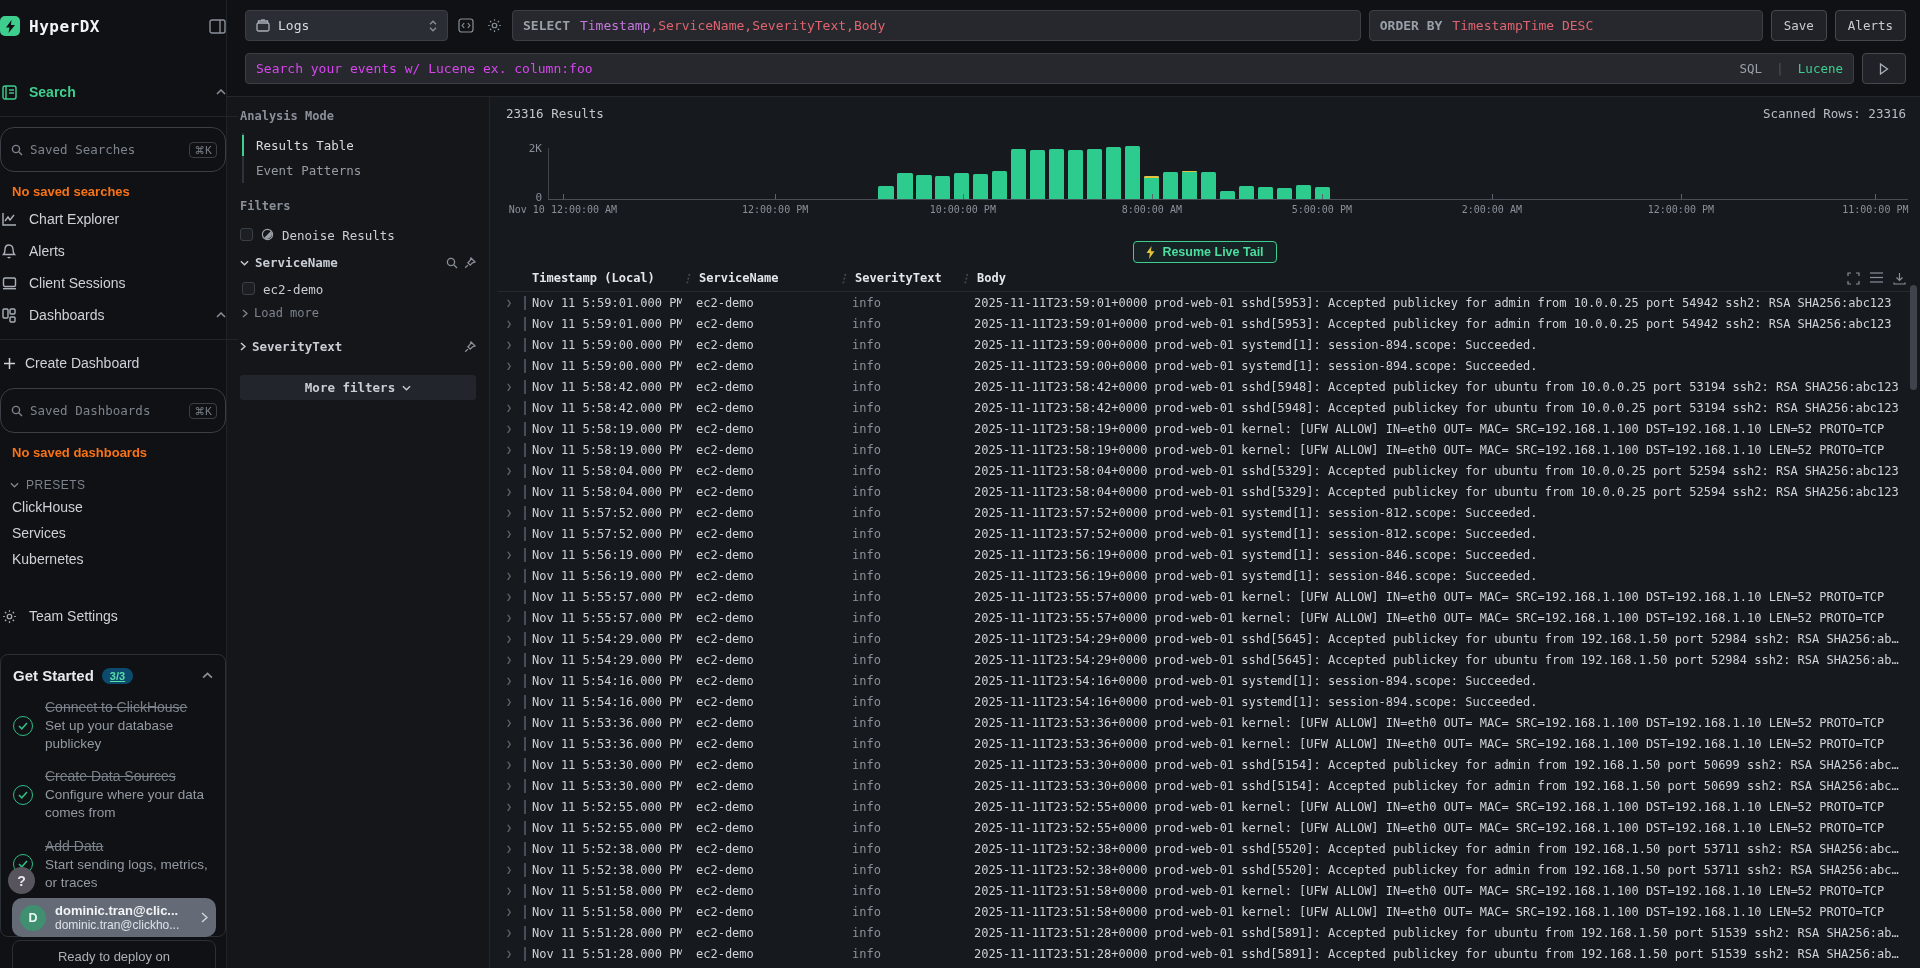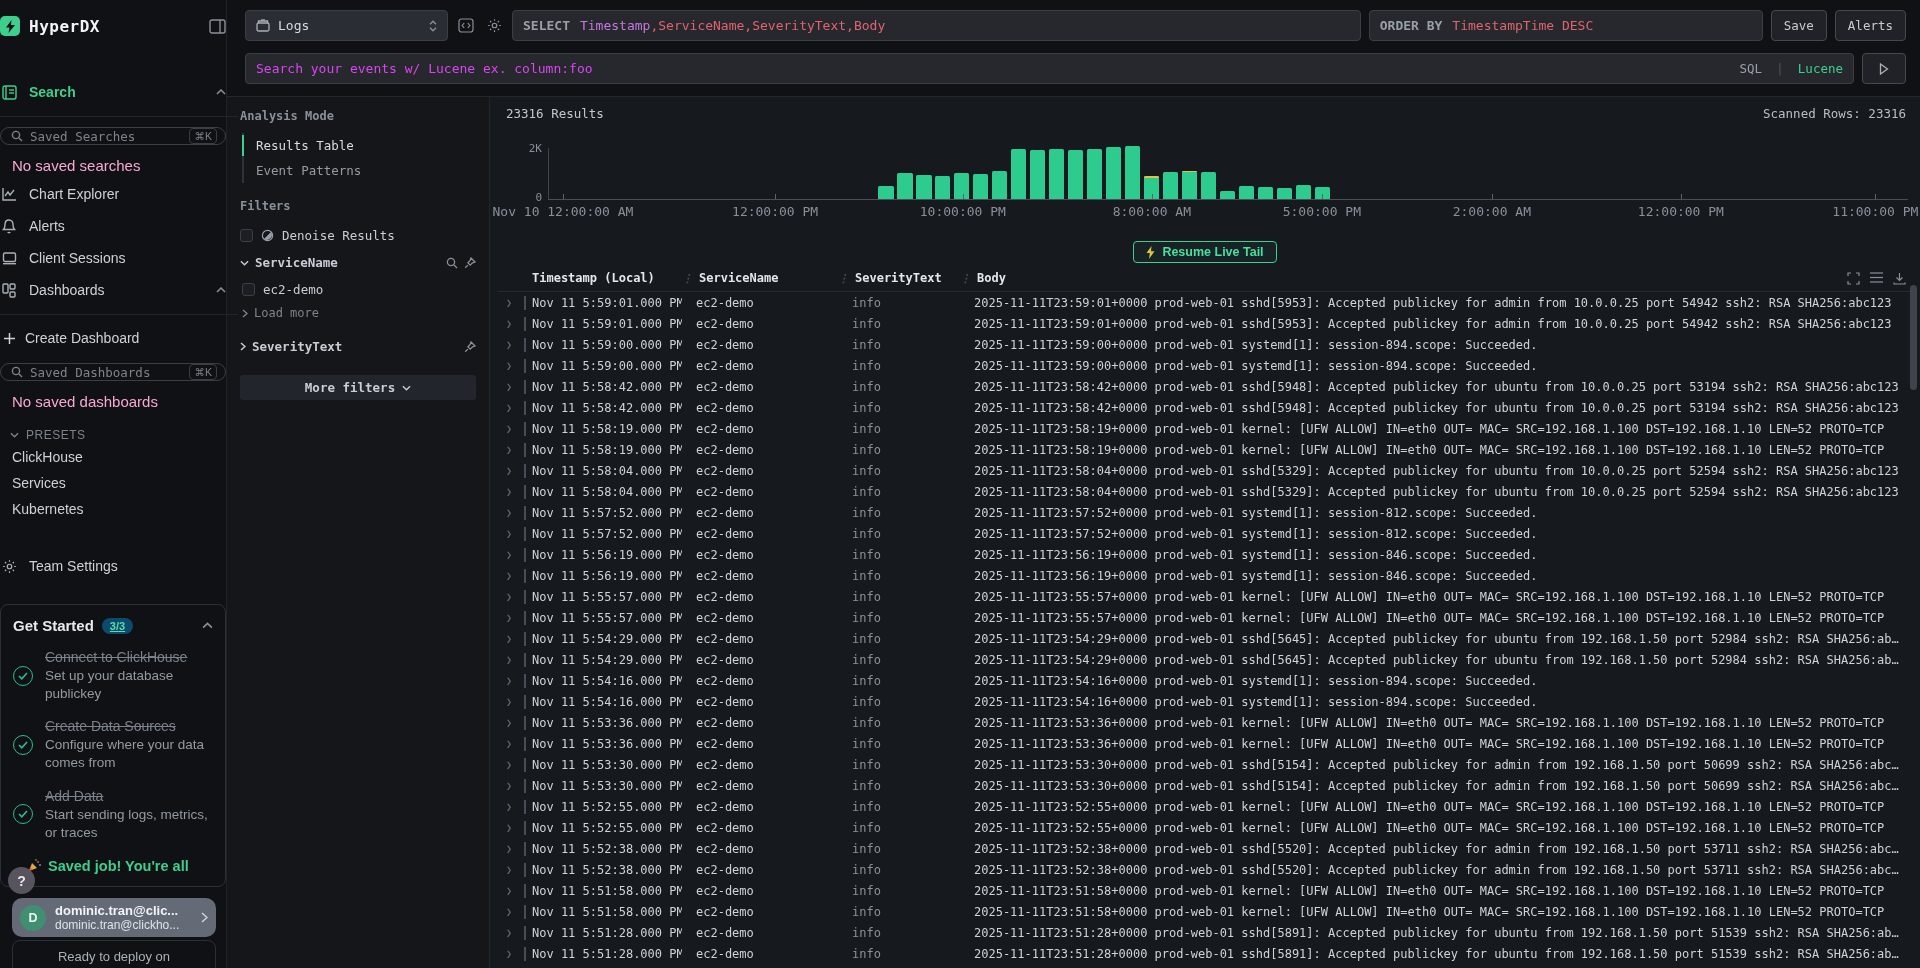--- a/index.html
+++ b/index.html
@@ -20,25 +20,25 @@
     display:flex; align-items:center; justify-content:center; }
   .logo-text { font-family:"DejaVu Sans Mono","Liberation Mono",monospace; font-weight:bold; font-size:16px; color:#f2f4f6; letter-spacing:.5px; flex:1; }
   .collapse-btn { color:#8a9099; display:flex; }
   .nav-row { display:flex; align-items:center; gap:11px; height:32px; color:#ced2d8; font-size:14px; cursor:pointer; }
   .nav-row .nico { width:18px; display:flex; justify-content:center; color:#aab0b8; }
   .nav-row.active { color:var(--accent-green,#3ecf8e); font-weight:bold; }
   .nav-row.active .nico { color:var(--accent-green,#3ecf8e); }
   .nav-row .spacer { flex:1; }
   .search-row { margin-top:24px; }
   .side-divider { height:1px; background:#22252a; margin:8px -12px; }
-  .pill-input { display:flex; align-items:center; gap:7px; height:18px; border:1px solid #3a3e45; border-radius:14px;
+  .pill-input { display:flex; align-items:center; gap:7px; height:45px; border:1px solid #3a3e45; border-radius:14px;
     padding:0 8px 0 10px; margin:10px 0 0 0; color:#7d838c; }
   .pill-input .ph { flex:1; font-size:12.5px; color:#7d838c; font-family:"DejaVu Sans Mono","Liberation Mono",monospace; }
   .kbd { border:1px solid #3a3e45; border-radius:4px; font-size:10.5px; padding:1px 4px; color:#7d838c; }
-  .muted-line { color:#f9a8d4; font-size:15px; padding:12px 0 4px 12px; }
+  .muted-line { color:#f97316; font-size:13px; padding:12px 0 4px 12px;font-weight:bold; }
   .plus-row { display:flex; align-items:center; gap:10px; height:30px; margin-top:8px; color:#ced2d8; font-size:14px; padding-left:4px; cursor:pointer; }
   .presets-label { display:flex; align-items:center; gap:7px; color:#7d838c; font-size:12px; letter-spacing:.5px; margin:14px 0 2px 10px; cursor:pointer; }
   .preset-item { color:#ced2d8; font-size:14px; padding:5px 0 5px 12px; cursor:pointer; }
   .team-row { margin-top:28px; }
 
   .gs-card { border:1px solid #2b2f36; border-radius:8px; margin-top:22px; padding:12px 12px 10px 12px; }
   .gs-head { display:flex; align-items:center; gap:8px; }
   .gs-title { font-weight:bold; font-size:15px; color:#e8eaed; }
   .gs-badge { background:#0c4a6e; color:#5adfa9; font-size:11px; font-weight:bold; border-radius:9px; padding:2px 8px;text-decoration:underline; }
   .gs-head .chev { margin-left:auto; }
@@ -85,39 +85,39 @@
 
   .content { flex:1; display:flex; min-height:0; }
   .filters { width:263px; min-width:263px; background:#14161a; border-right:1px solid #22252a; padding:12px 13px 0 13px;
     font-family:"DejaVu Sans Mono","Liberation Mono",monospace; }
   .f-label { color:#8a9099; font-weight:bold; font-size:12px; margin-bottom:10px; }
   .mode-list { border-left:2px solid #2e323a; margin:2px 0 16px 2px; }
   .mode-item { padding:5px 0 5px 12px; font-size:12.5px; color:#959ba3; position:relative; cursor:pointer; }
   .mode-item.active { color:#d8dbe0; }
   .mode-item.active::before { content:""; position:absolute; left:-2px; top:2px; bottom:2px; width:2px; background:var(--accent-green,#3ecf8e); }
   .chk { width:13px; height:13px; min-width:13px; border:1px solid #3c4046; border-radius:3px; background:#1b1e23; cursor:pointer; }
-  .f-row { display:flex; align-items:center; gap:8px; padding:5px 0; font-size:12.5px; color:#c9cdd4; }
+  .f-row { display:flex; align-items:flex-start; gap:8px; padding:5px 0; font-size:12.5px; color:#c9cdd4; }
   .f-group-head { display:flex; align-items:center; gap:6px; padding:7px 0; font-size:12.5px; font-weight:bold; color:#c9cdd4; cursor:pointer; }
   .f-group-head .spacer { flex:1; }
   .f-dim { color:#7d838c; font-size:12px; display:flex; align-items:center; gap:6px; padding:4px 0 4px 2px; cursor:pointer; }
   .more-filters { margin-top:14px; height:25px; background:#22252b; border-radius:3px; display:flex; align-items:center; justify-content:center;
     gap:7px; font-size:12.5px; font-weight:bold; color:#c9cdd4; cursor:pointer; }
 
   .main { flex:1; background:#16191e; min-width:0; display:flex; flex-direction:column; position:relative;
     font-family:"DejaVu Sans Mono","Liberation Mono",monospace; }
   .results-bar { display:flex; justify-content:space-between; padding:9px 14px 0 16px; font-size:12.5px; color:#c3c8cf; height:27px; }
   .scanned { color:#b9bec5; }
   .chart-wrap { margin:6px 12px 0 58px; position:relative; }
   .plot { position:relative; height:70px; border-bottom:1px solid #4a4f57; }
   .plot .spine { position:absolute; left:0; bottom:0; top:18px; width:1px; background:#3f434a; }
   .ylab { position:absolute; right:calc(100% + 6px); font-size:11px; color:#8a9099; }
   .bar { position:absolute; bottom:0; background:var(--bar-green,#2ecb8e); border-radius:1.5px 1.5px 0 0; }
   .bar .cap { position:absolute; top:0; left:0; right:0; background:var(--bar-warn,#e3c23c); border-radius:1.5px 1.5px 0 0; }
   .xlabels { position:relative; height:18px; }
-  .xtick { position:absolute; top:4px; transform:translateX(-50%); font-size:13px; color:#8a9099; white-space:nowrap; }
+  .xtick { position:absolute; top:4px; transform:translateX(-50%); font-size:10px; color:#8a9099; white-space:nowrap; }
   .tickmark { position:absolute; bottom:0; width:1px; height:5px; background:#5c626b; }
   .livetail-row { display:flex; justify-content:center; margin-top:23px; }
   .livetail-btn { display:flex; align-items:center; gap:7px; border:1px solid var(--accent-green,#3ecf8e); border-radius:4px;
     padding:3px 12px; color:#4adf9f; font-size:12.5px; font-weight:bold; background:rgba(46,203,142,0.06); cursor:pointer; }
 
   .loggrid { display:grid; grid-template-columns:26px 158px 156px 122px 1fr; align-items:center; }
   .thead { margin:8px 8px 0 8px; padding-bottom:6px; border-bottom:1px solid #262a30; position:relative; }
   .th { font-size:12px; font-weight:bold; color:#e4e7eb; display:flex; align-items:center; gap:6px; white-space:nowrap; }
   .th .handle { color:#4a4f57; font-size:11px; cursor:col-resize; }
   .thead-icons { position:absolute; right:6px; top:1px; display:flex; gap:10px; color:#8a9099; }

